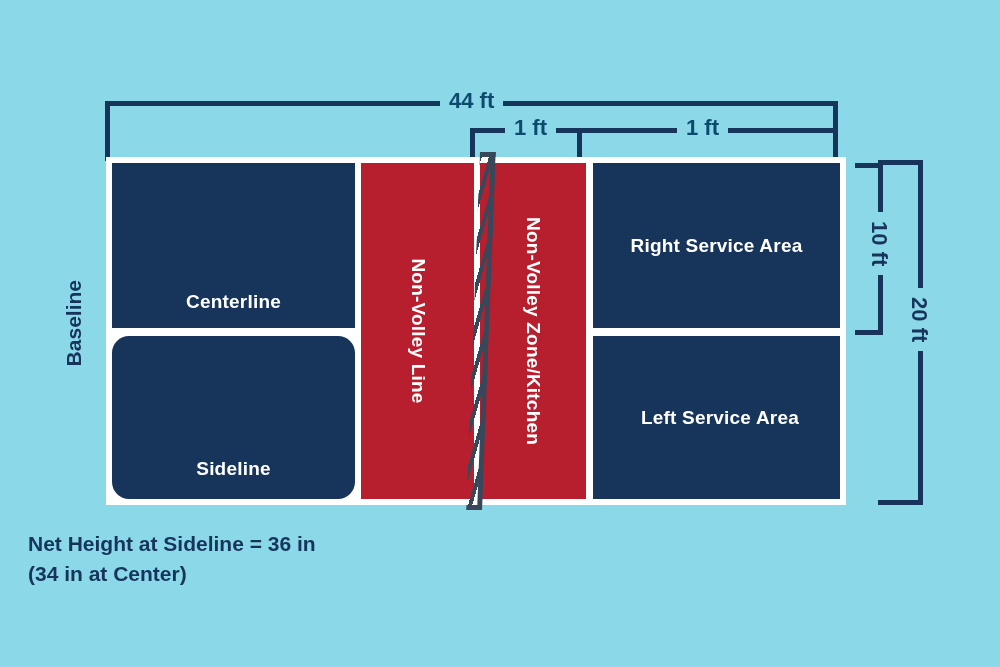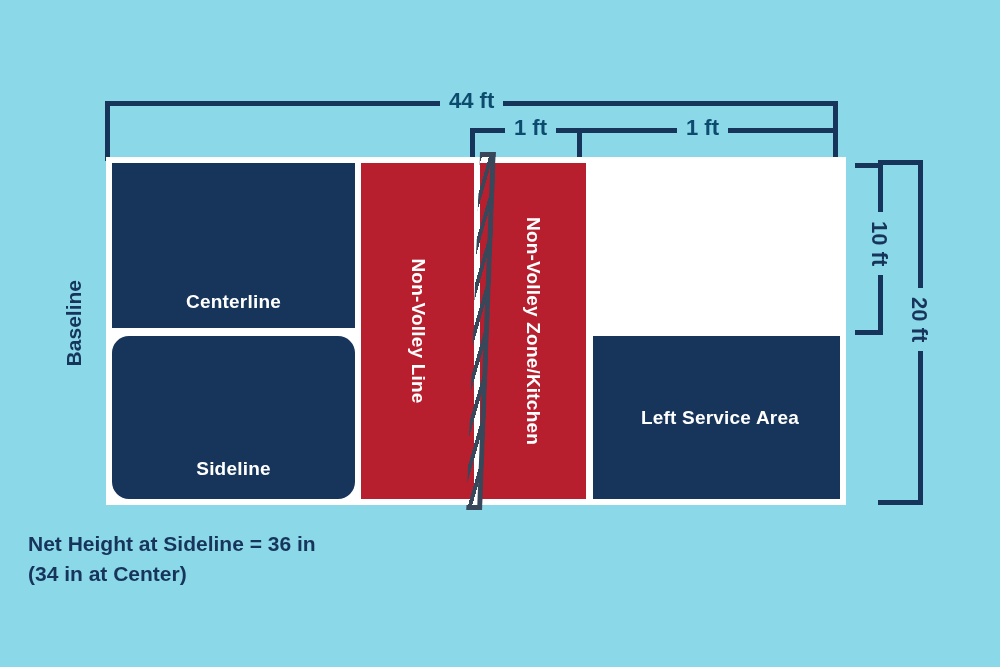--- a/index.html
+++ b/index.html
@@ -210,20 +210,23 @@
     </div>
 
     <div class="cell red cell-nvz-left">
       <span class="cell-label label-vertical">Non-Volley Line</span>
     </div>
 
     <div class="cell red cell-nvz-right">
       <span class="cell-label label-vertical">Non-Volley Zone/Kitchen</span>
     </div>
 
+    <div class="cell navy cell-right-top">
+      <span class="cell-label">Right Service Area</span>
+    </div>
 
     <div class="cell navy cell-right-bottom">
       <span class="cell-label">Left Service Area</span>
     </div>
 
   </div>
 
   <div class="net">
     <div class="net-mesh"></div>
     <div class="net-post"></div>

